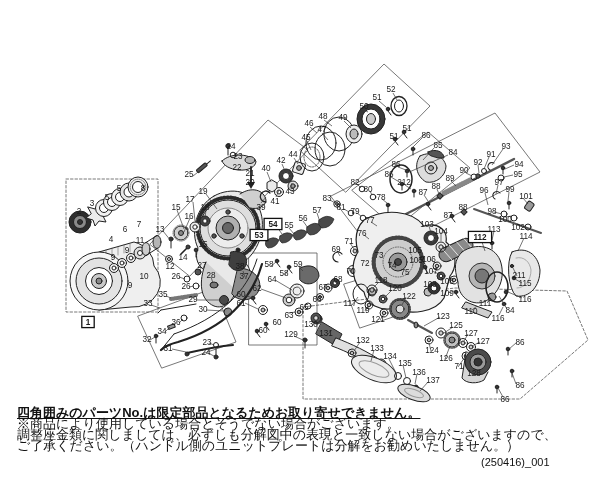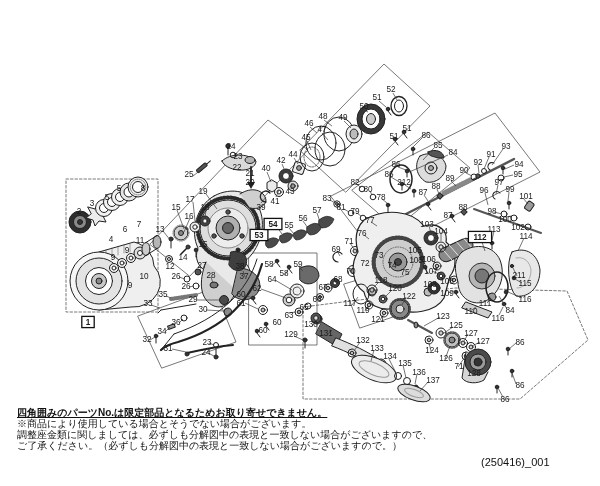--- a/index.html
+++ b/index.html
@@ -4,21 +4,21 @@
 <style>
   html,body{margin:0;padding:0;background:#fff;}
   .page{position:relative;width:600px;height:486px;background:#fff;overflow:hidden;
         font-family:"Liberation Sans",sans-serif;}
   #diagram{position:absolute;left:0;top:0;width:600px;height:486px;}
   .part-label{font-family:"Liberation Sans",sans-serif;font-size:8.2px;fill:#1a1a1a;
               text-anchor:middle;}
   .part-label.boxed{font-weight:bold;}
   .label-box{fill:#ffffff;stroke:#111;stroke-width:1.3;}
   #leader-layer line{stroke:#3a3a3a;stroke-width:0.7;}
-  .notes{position:absolute;left:17px;top:408px;color:#111;font-size:10px;line-height:10.9px;
+  .notes{position:absolute;left:17px;top:408px;color:#111;font-size:13px;line-height:10.9px;
          white-space:nowrap;}
   .note-line.underline{font-weight:bold;text-decoration:underline;}
   .docnum{position:absolute;left:481px;top:456px;font-size:11px;color:#111;}
 </style>
 </head>
 <body>
 
 <div class="page">
   <svg id="diagram" viewBox="0 0 600 486">
     <g stroke="#222" stroke-width="1" fill="none" stroke-linecap="round" stroke-linejoin="round">
@@ -729,16 +729,16 @@
         <text x="433" y="382.9" class="part-label">137</text>
         <text x="519" y="277.9" class="part-label">211</text>
         <text x="404" y="184.9" class="part-label">212</text>
       </g>
   </svg>
 
   <div class="notes" id="notes">
       <div class="note-line underline">四角囲みのパーツNo.は限定部品となるためお取り寄せできません。</div>
       <div class="note-line">※商品により使用している場合とそうでない場合がございます。</div>
       <div class="note-line">調整座金類に関しましては、必ずしも分解図中の表現と一致しない場合がございますので、</div>
-      <div class="note-line">ご了承ください。（必ずしも分解図中の表現と一致しない場合がございますので。）</div>
+      <div class="note-line">ご了承ください。（ハンドル側のユニットプレートは分解をお勧めいたしません。）</div>
     </div>
   <div class="docnum">(250416)_001</div>
 </div>
 
 </body></html>

